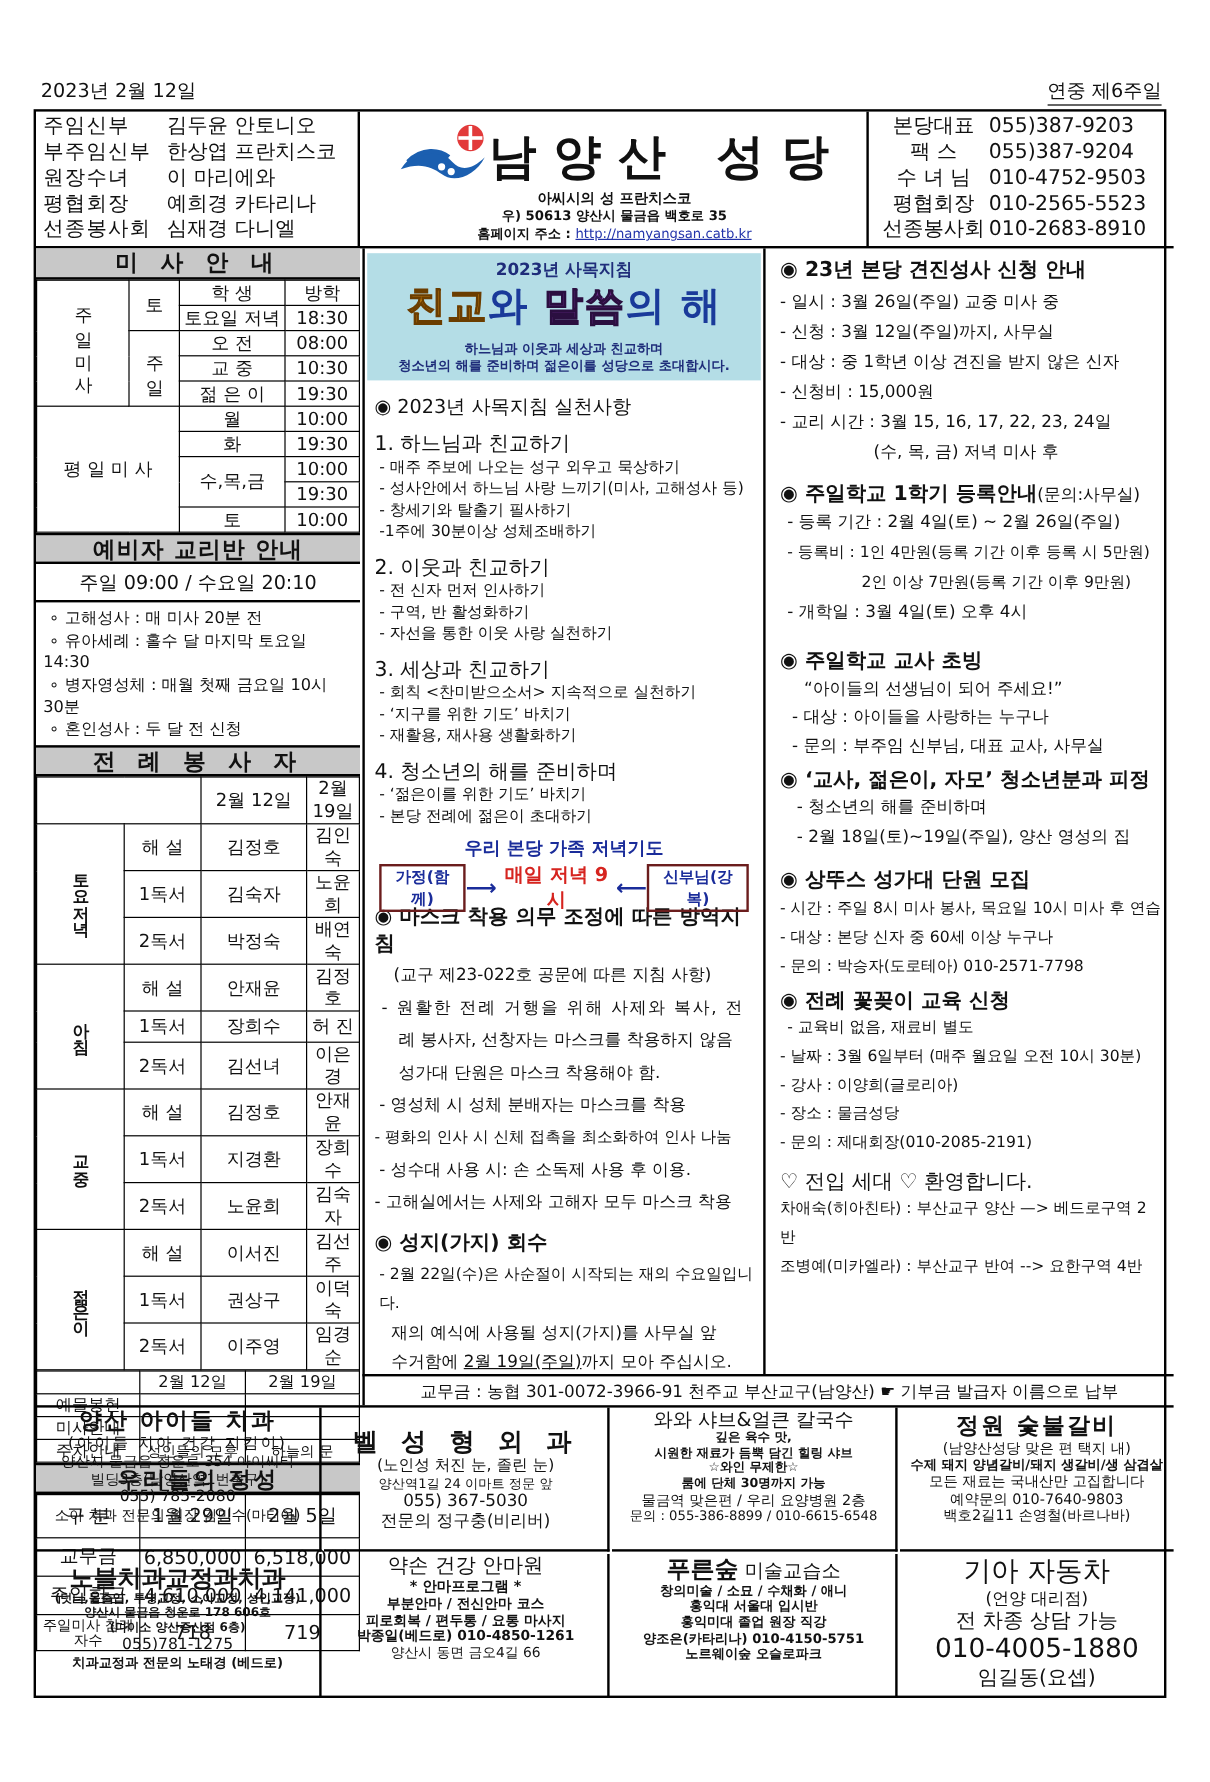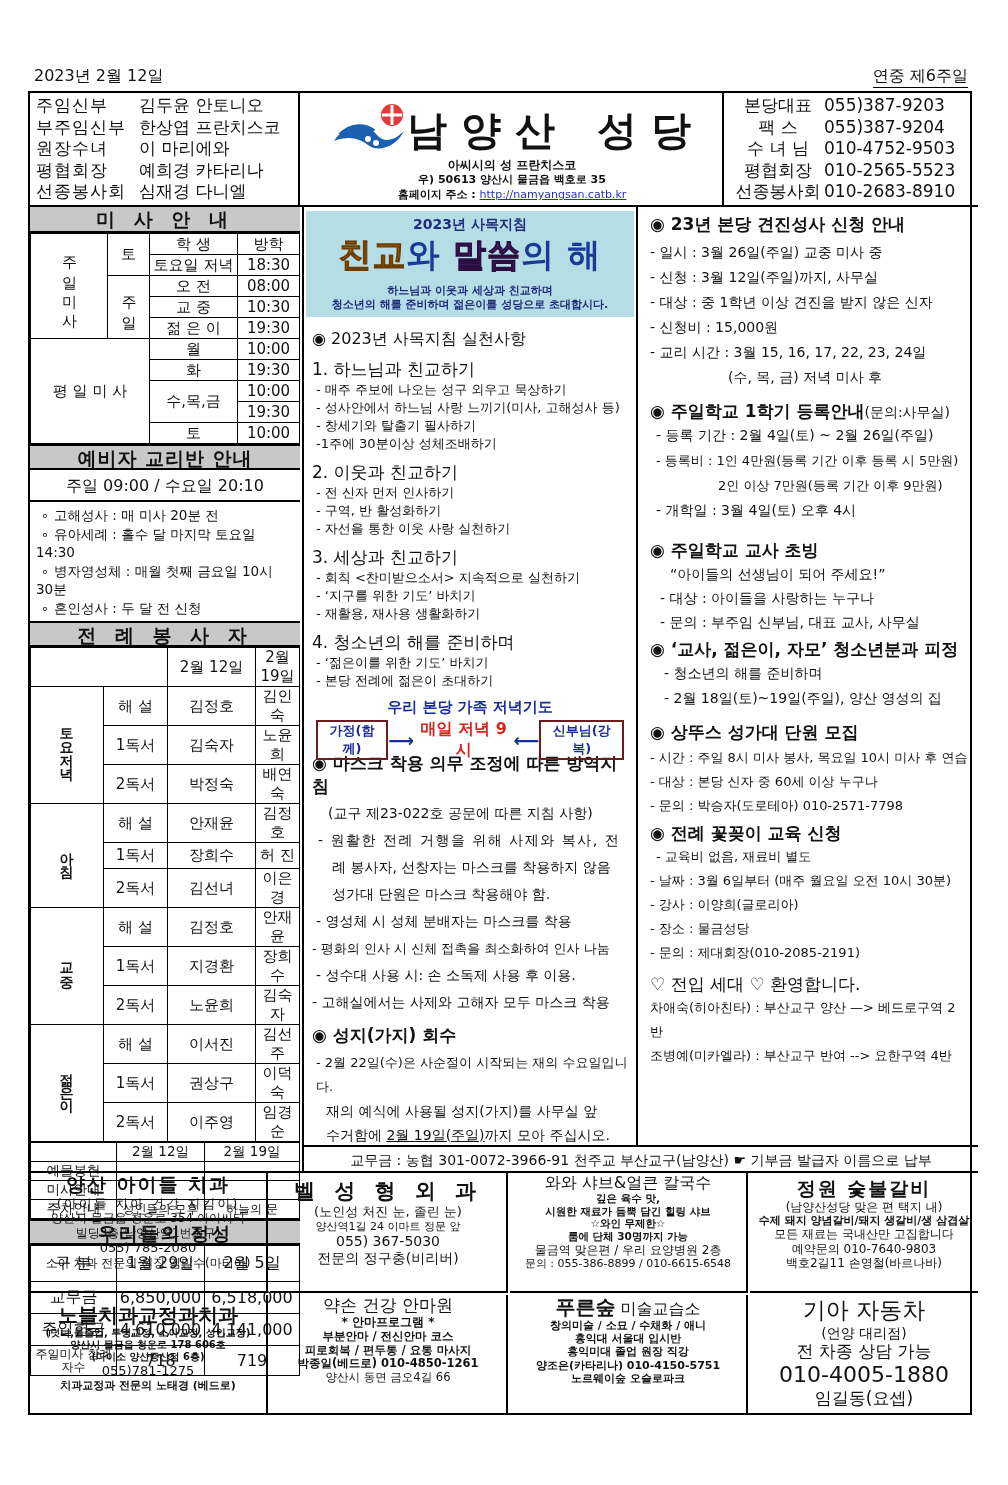--- a/index.html
+++ b/index.html
@@ -471,21 +471,21 @@
 
   <div class="ads">
     <div class="ad" style="left:0;top:0;width:238px;height:120px;border-right:2px solid #000;border-bottom:2px solid #000">
       <div class="t" style="font-size:19px;letter-spacing:2px">양산 아이들 치과</div>
       <div style="font-size:13px;letter-spacing:2px">(아이들 치아 건강 지킴이)</div>
       <div style="font-size:12px">양산시 물금읍 청운로 354 아이씨티</div>
       <div style="font-size:12px">빌딩3층(남양산역1번출구)</div>
       <div style="font-size:13px">055) 785-2080</div>
       <div style="font-size:12px">소아 치과 전문의 원장 김민수(마티아)</div>
     </div>
-    <div class="ad" style="left:240px;top:0;width:238px;height:120px;border-right:2px solid #000;border-bottom:2px solid #000;padding-top:6px">
+    <div class="ad" style="left:240px;top:0;width:238px;height:120px;border-right:2px solid #000;border-bottom:2px solid #000;padding-top:16px">
       <div class="t" style="font-size:21px;letter-spacing:6px">벨 성 형 외 과</div>
       <div style="font-size:13px">(노인성 처진 눈, 졸린 눈)</div>
       <div style="font-size:11px">양산역1길 24 이마트 정문 앞</div>
       <div style="font-size:14px">055) 367-5030</div>
       <div style="font-size:14px">전문의 정구충(비리버)</div>
     </div>
     <div class="ad" style="left:480px;top:0;width:238px;height:120px;border-right:2px solid #000;border-bottom:2px solid #000">
       <div style="font-size:16px">와와 샤브&amp;얼큰 칼국수</div>
       <div style="font-size:10.5px;font-weight:bold">깊은 육수 맛,</div>
       <div style="font-size:10.5px;font-weight:bold">시원한 재료가 듬뿍 담긴 힐링 샤브</div>

